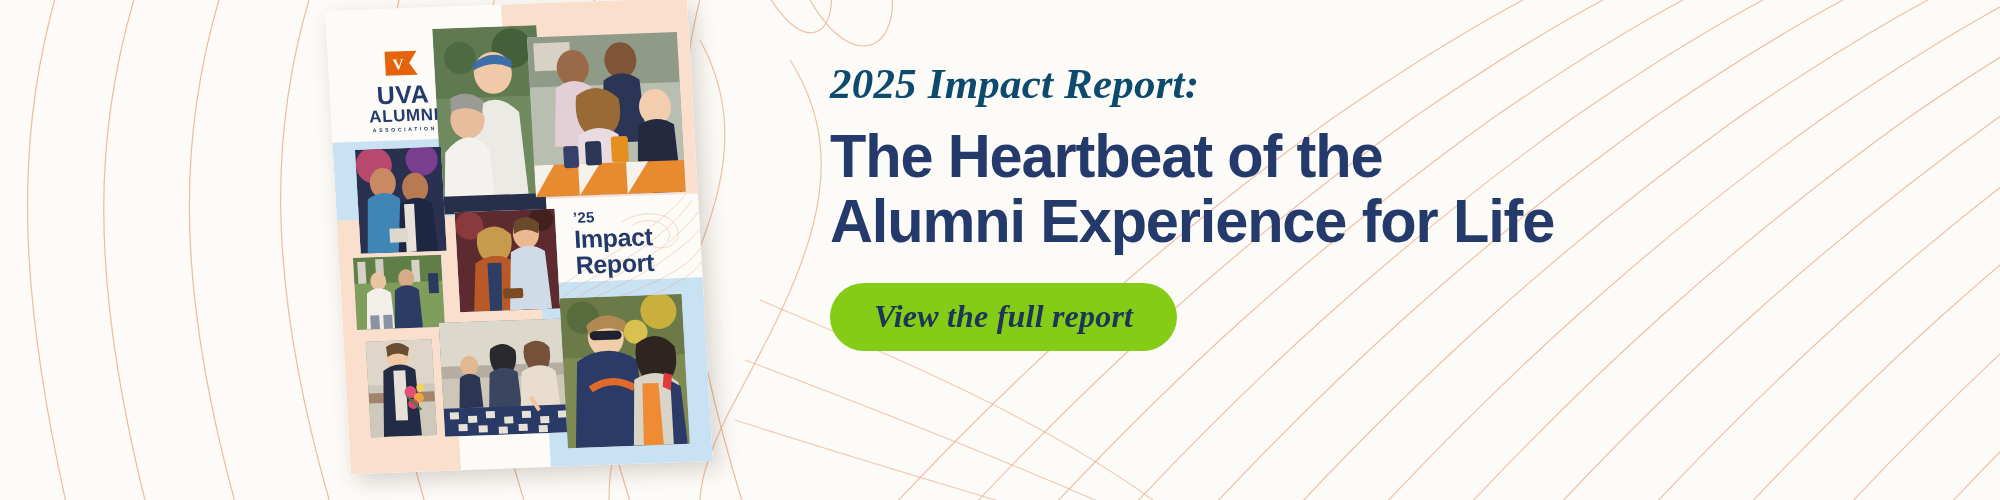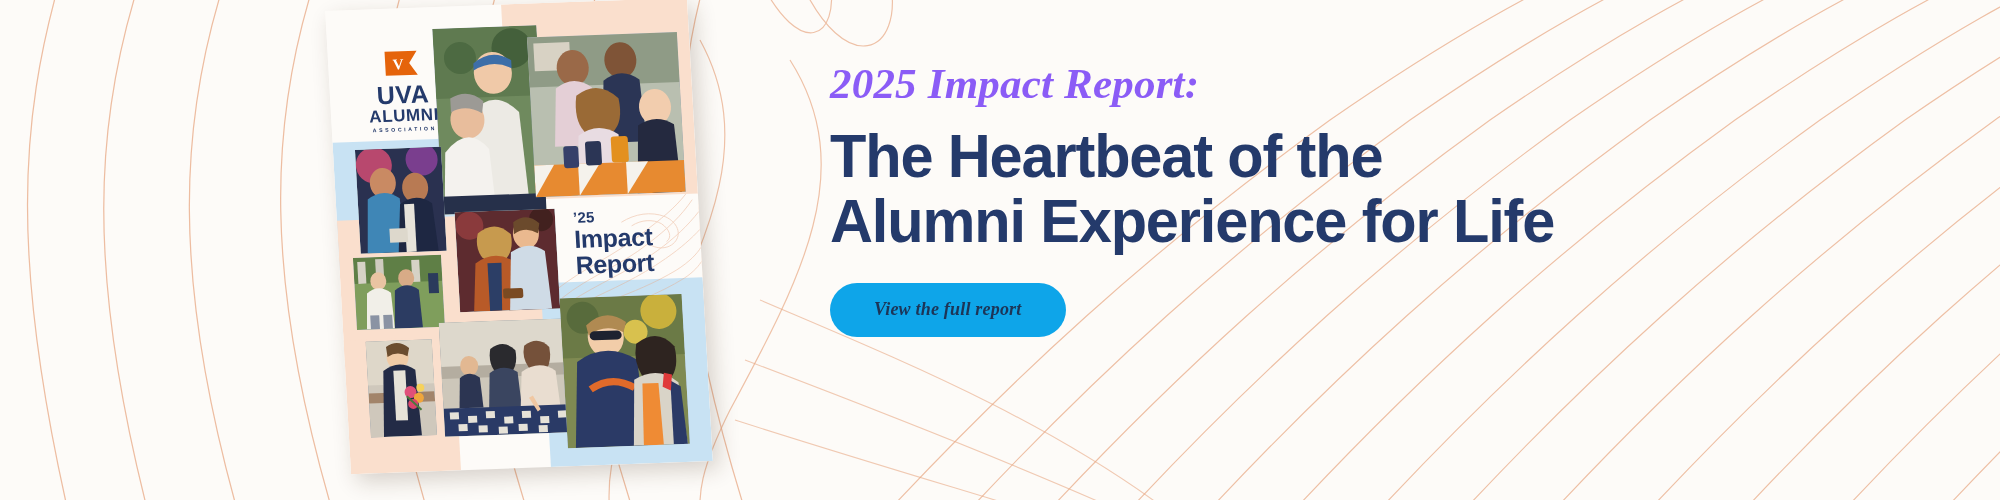--- a/index.html
+++ b/index.html
@@ -141,21 +141,21 @@
     left: 830px;
     top: 62px;
     width: 1090px;
     z-index: 3;
   }
   .eyebrow {
     font-family: "Liberation Serif", serif;
     font-style: italic;
     font-weight: bold;
     font-size: 43px;
-    color: #8b5cf6;
+    color: #0c4a6e;
     letter-spacing: .2px;
     margin: 0 0 18px 0;
     line-height: 1;
   }
   .headline {
     font-family: "Liberation Sans", sans-serif;
     font-weight: bold;
     font-size: 62px;
     line-height: 1.05;
     color: #243a6b;
@@ -165,26 +165,26 @@
     transform-origin: left center;
   }
   .headline .hl-line { display: block; white-space: nowrap; }
 
   .cta {
     display: inline-block;
     margin-top: 30px;
     padding: 17px 44px 19px;
     border: none;
     border-radius: 44px;
-    background: #0ea5e9;
+    background: #84cc16;
     color: #1d3557;
     font-family: "Liberation Serif", serif;
     font-style: italic;
     font-weight: bold;
-    font-size: 18px;
+    font-size: 32px;
     letter-spacing: .2px;
     cursor: pointer;
     line-height: 1;
   }
 </style>
 </head>
 <body>
 
 <div class="banner">
 

